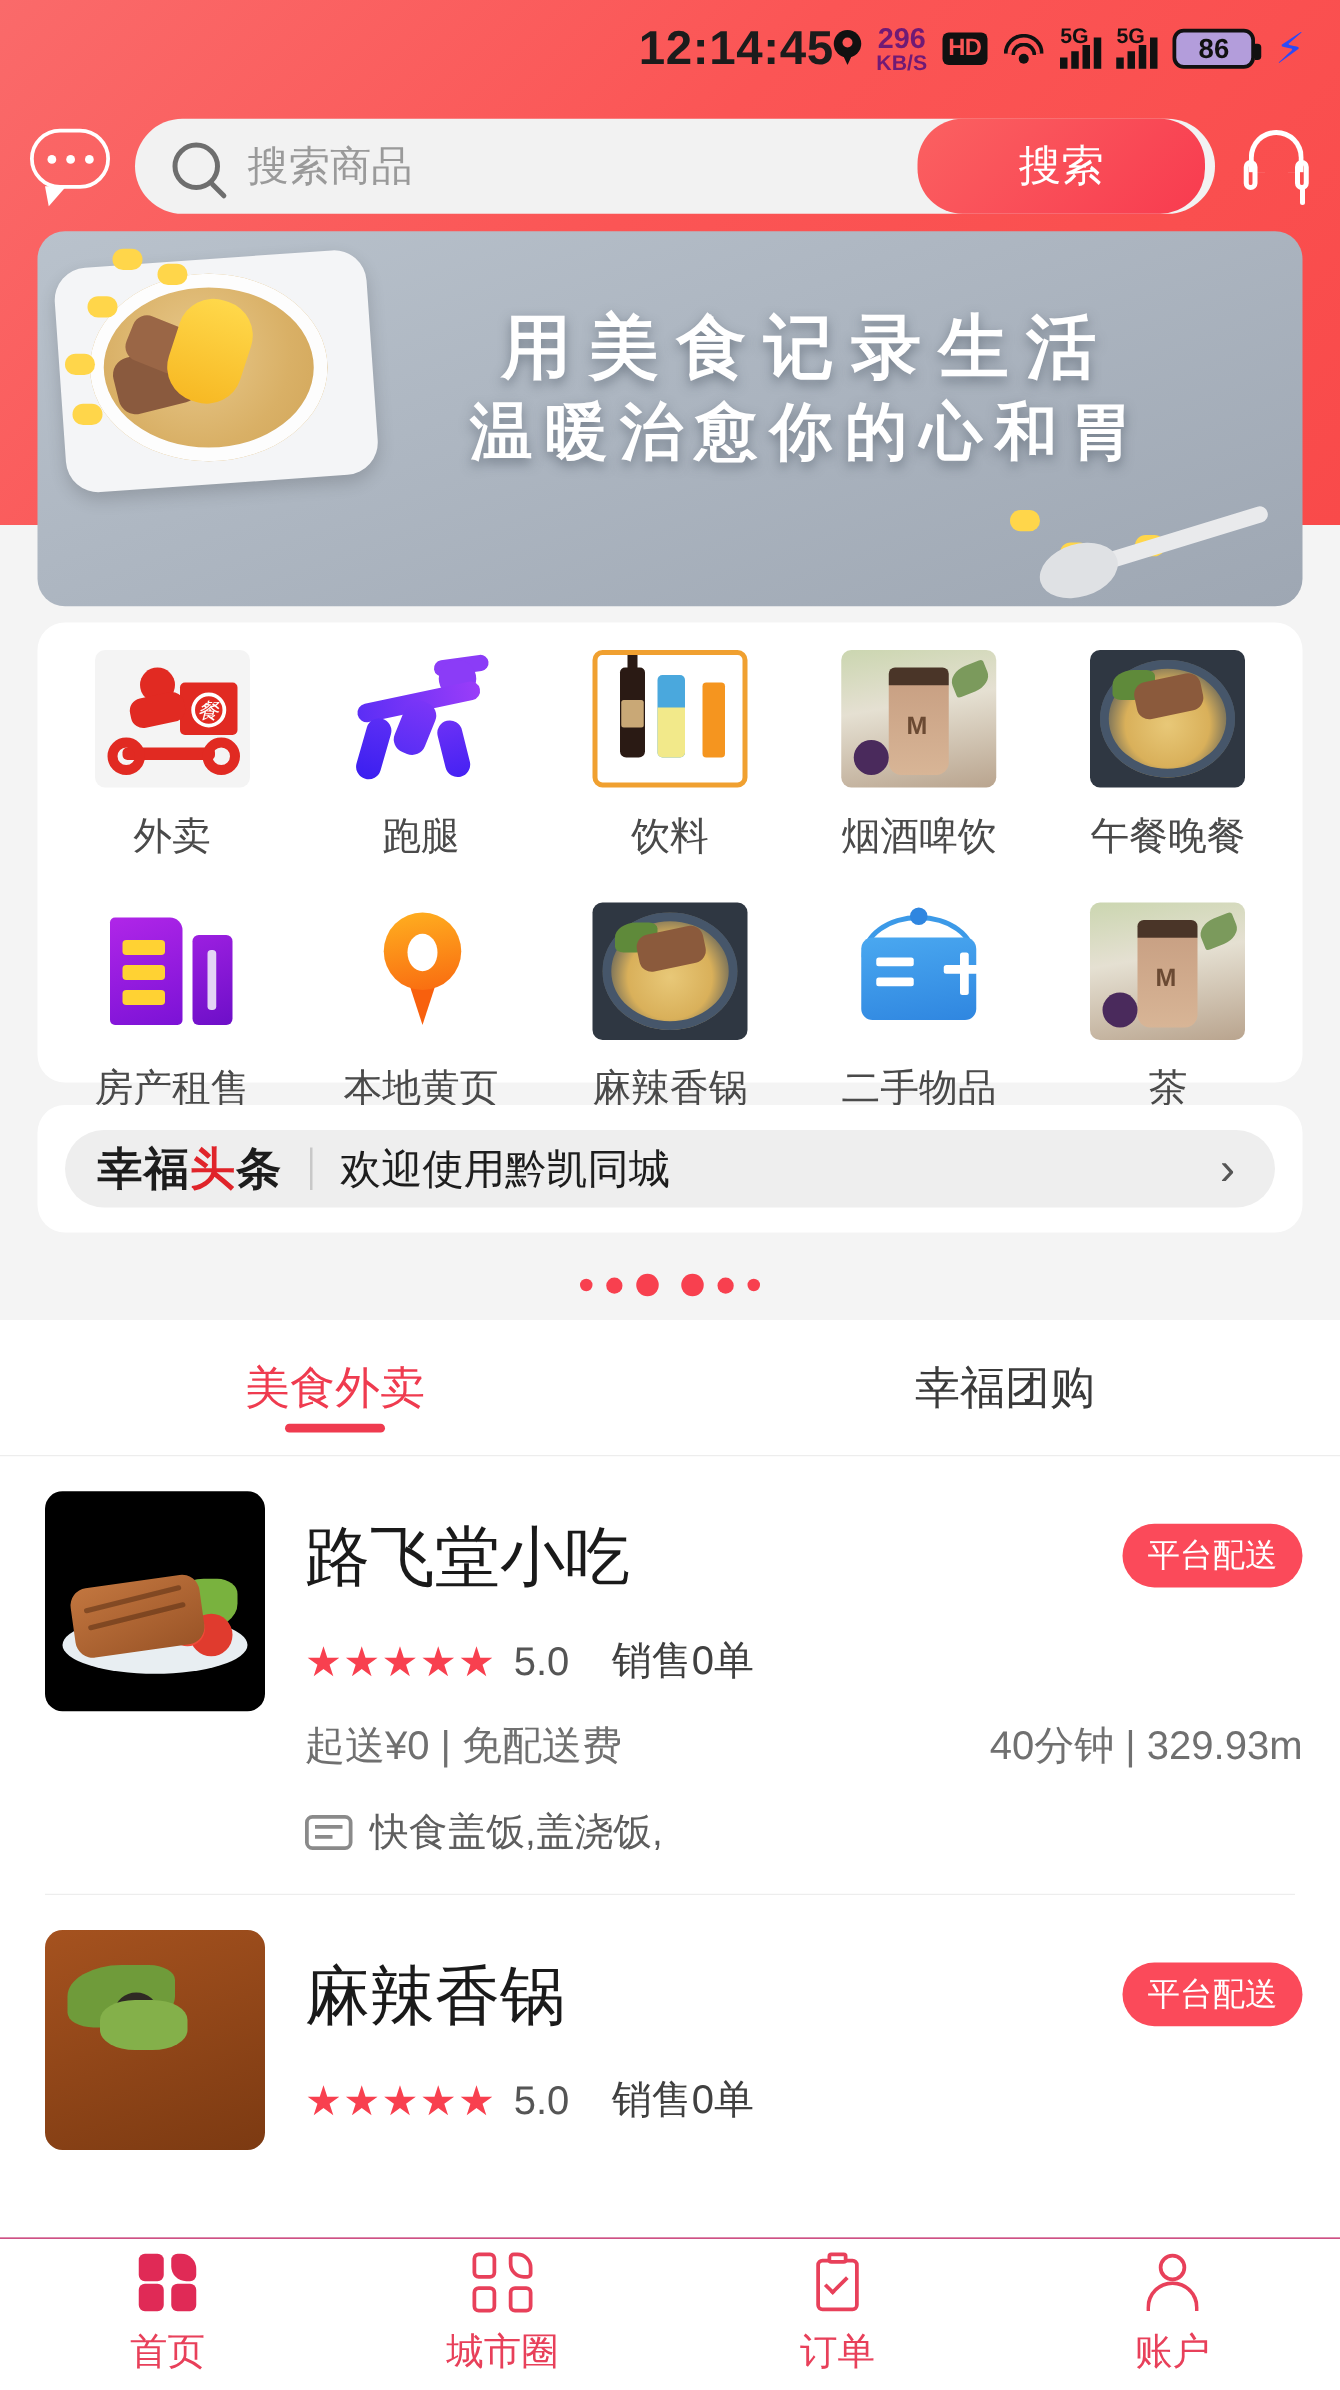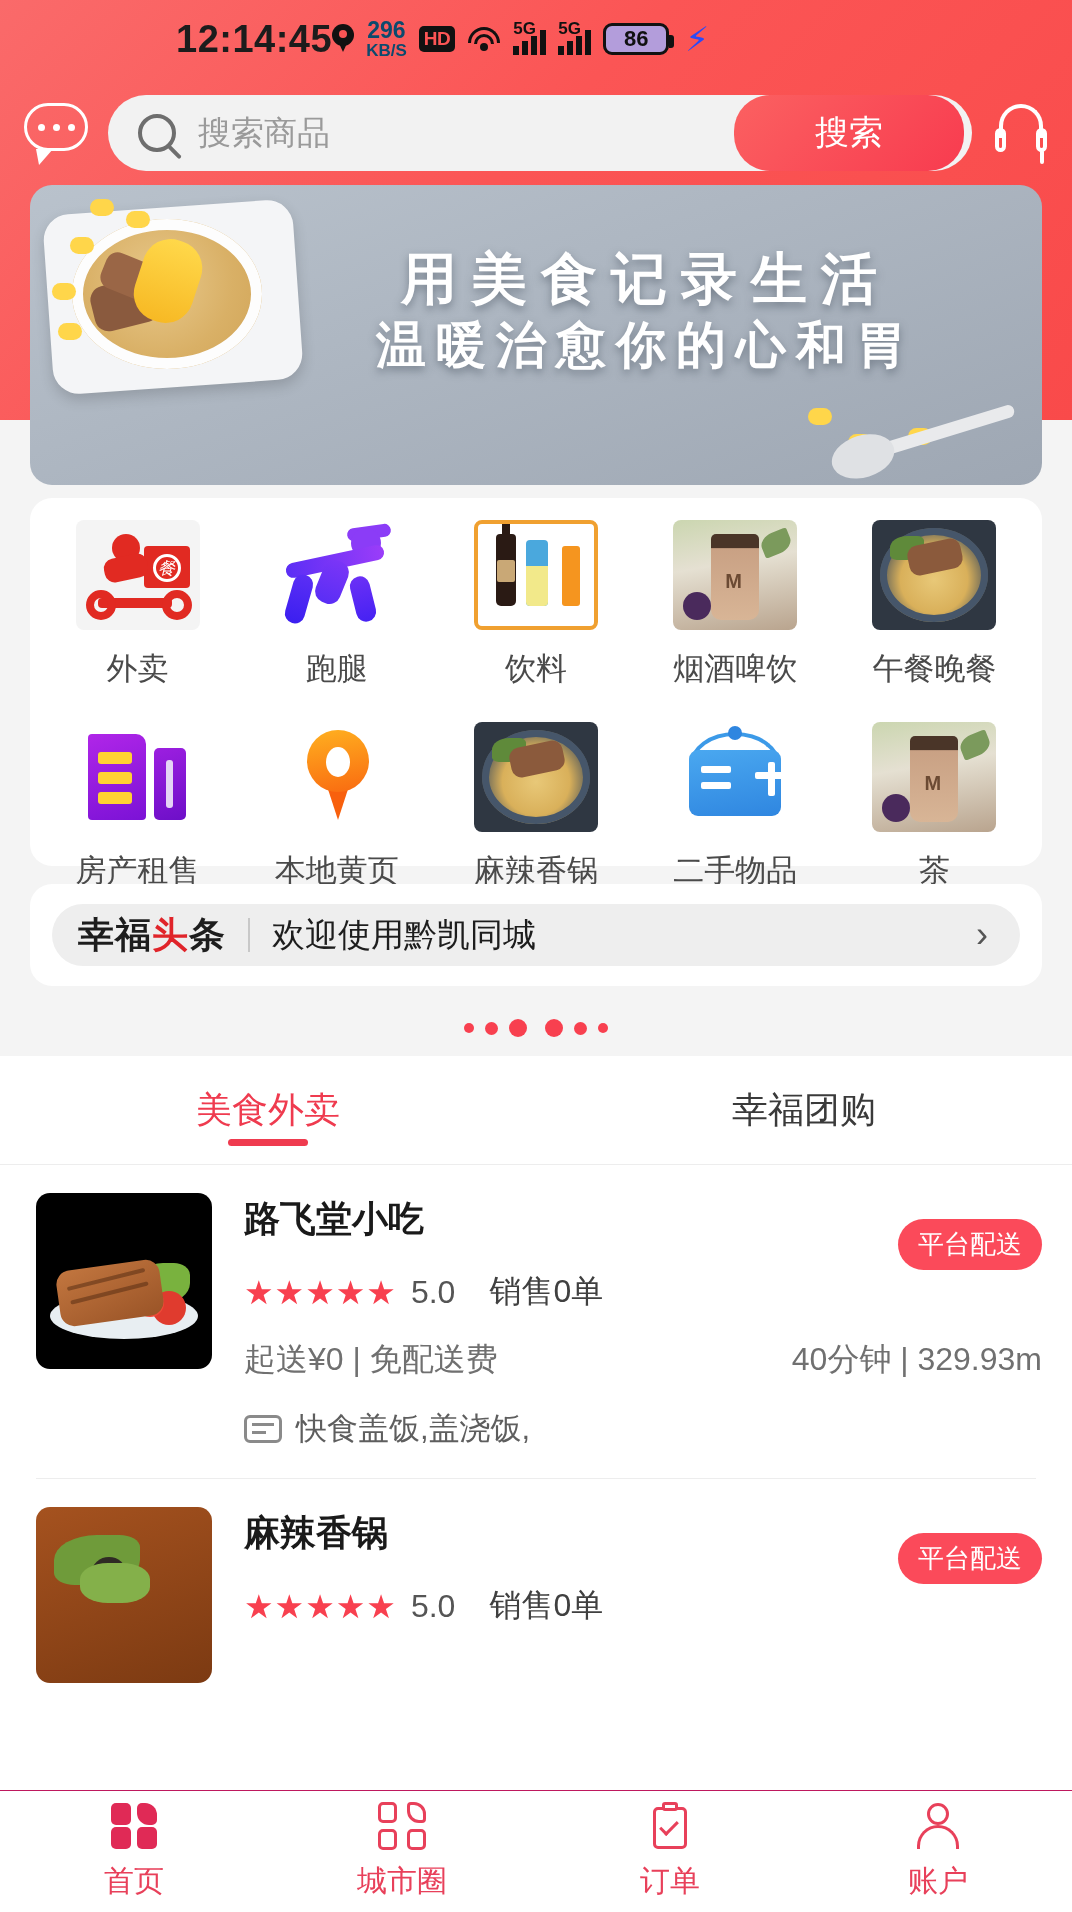--- a/index.html
+++ b/index.html
@@ -13,31 +13,31 @@
 
   
   .top-red{
     position:absolute; top:0; left:0; width:1072px; height:420px;
     background:linear-gradient(135deg,#fa6a6a 0%,#fb5555 45%,#f94a4a 100%);
   }
 
   
   .statusbar{
     position:absolute; top:0; left:0; width:1072px; height:78px;
-    display:flex; align-items:center; justify-content:flex-start;
+    display:flex; align-items:center; justify-content:flex-end;
     padding:0 28px;
   }
   .sb-time{ font-size:38px; font-weight:700; color:#1c1c1c; letter-spacing:.5px; margin-left:148px;}
   .sb-right{ display:flex; align-items:center; gap:12px; }
   .sb-pin{ width:22px;height:30px; position:relative; }
   .sb-pin:before{ content:""; position:absolute; top:0;left:0; width:22px;height:22px;border-radius:50%;background:#111; }
   .sb-pin:after{ content:""; position:absolute; top:15px;left:5px; width:0;height:0;
     border-left:6px solid transparent;border-right:6px solid transparent;border-top:13px solid #111;}
   .sb-pin i{ position:absolute; top:6px; left:7px; width:8px;height:8px;border-radius:50%;background:#fb5555; z-index:2;}
-  .sb-speed{ line-height:1; text-align:center; color:#0c4a6e; font-weight:700;}
+  .sb-speed{ line-height:1; text-align:center; color:#701a75; font-weight:700;}
   .sb-speed .n{ font-size:23px; display:block; }
   .sb-speed .u{ font-size:17px; display:block; }
   .sb-hd{ background:#111;color:#fb5555;font-size:19px;font-weight:700;
     padding:2px 5px;border-radius:5px;line-height:1.15; letter-spacing:-.5px;}
   .sb-wifi{ width:34px;height:26px; position:relative; }
   .sb-wifi span{ position:absolute; left:50%; transform:translateX(-50%);
     border:3px solid #111; border-bottom:none; border-radius:50% 50% 0 0 / 100% 100% 0 0; }
   .sb-wifi span:nth-child(1){ width:32px;height:16px; top:1px;}
   .sb-wifi span:nth-child(2){ width:20px;height:10px; top:8px;}
   .sb-wifi span:nth-child(3){ width:8px;height:8px; top:17px;border-radius:50%;background:#111;border:none;}
@@ -217,21 +217,21 @@
   .tab{ flex:1; display:flex; flex-direction:column; align-items:center; justify-content:center;
     font-size:36px; color:#3a3a3a; position:relative; cursor:pointer;}
   .tab.active{ color:#ef3b4f; }
   .tab.active:after{ content:""; position:absolute; bottom:18px; left:50%; transform:translateX(-50%);
     width:80px;height:7px;background:#ef3b4f;border-radius:4px;}
   .divider{ height:1px; background:#ededed; }
 
   .shop{ display:flex; padding:28px 30px 0 36px; position:relative; }
   .shop .pic{ width:176px;height:176px;border-radius:14px;overflow:hidden;flex:0 0 auto;position:relative;}
   .shop .info{ flex:1; margin-left:32px; position:relative;}
-  .shop .name{ font-size:36px; color:#1a1a1a; font-weight:700; margin-top:2px;}
+  .shop .name{ font-size:52px; color:#1a1a1a; font-weight:400; margin-top:18px;}
   .shop .line2{ display:flex; align-items:center; margin-top:26px; }
   .stars{ display:flex; gap:2px; font-size:33px; color:#f8404f; letter-spacing:1px;}
   .rating{ font-size:32px; color:#555; margin-left:14px;}
   .sales{ font-size:32px; color:#404040; margin-left:34px;}
   .badge{ position:absolute; right:0; top:26px; background:#fb4a5a; color:#fff;
     font-size:26px; padding:8px 20px; border-radius:26px;}
   .shop .line3{ display:flex; align-items:center; margin-top:24px; }
   .fee{ font-size:32px; color:#707070; }
   .dist{ position:absolute; right:0; font-size:32px; color:#707070;}
   .shop .line4{ display:flex; align-items:center; margin-top:26px; gap:14px;}

